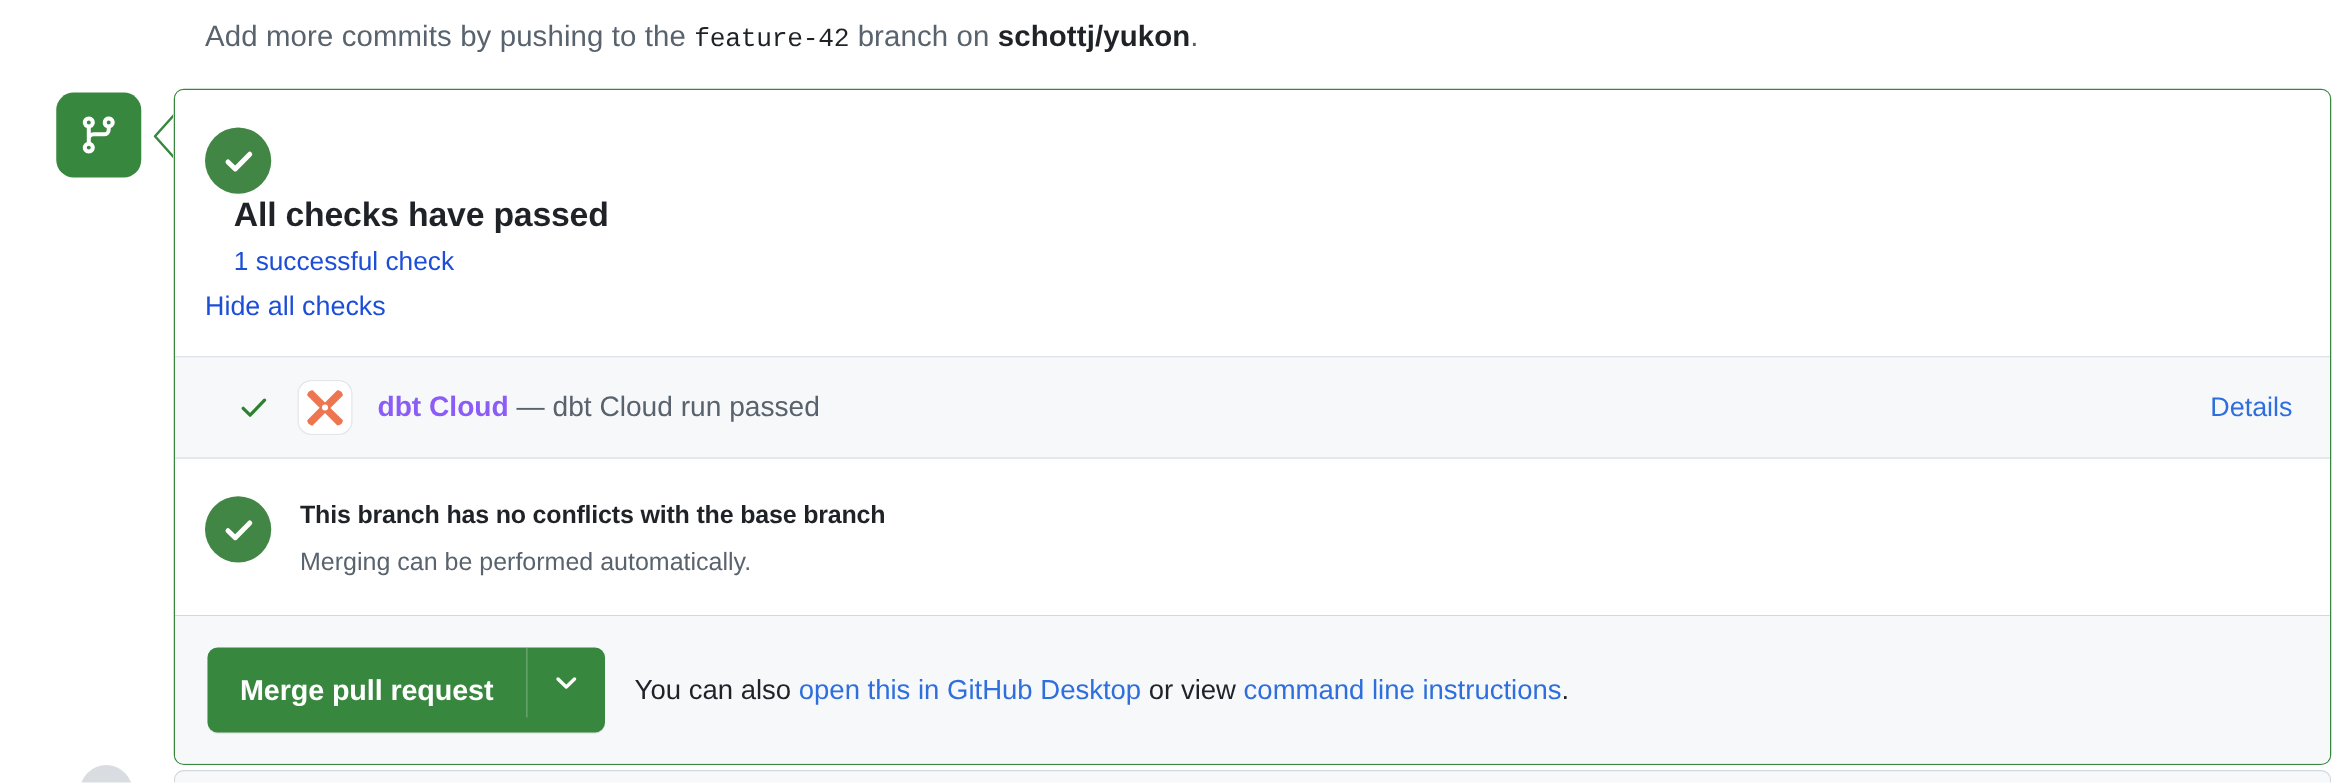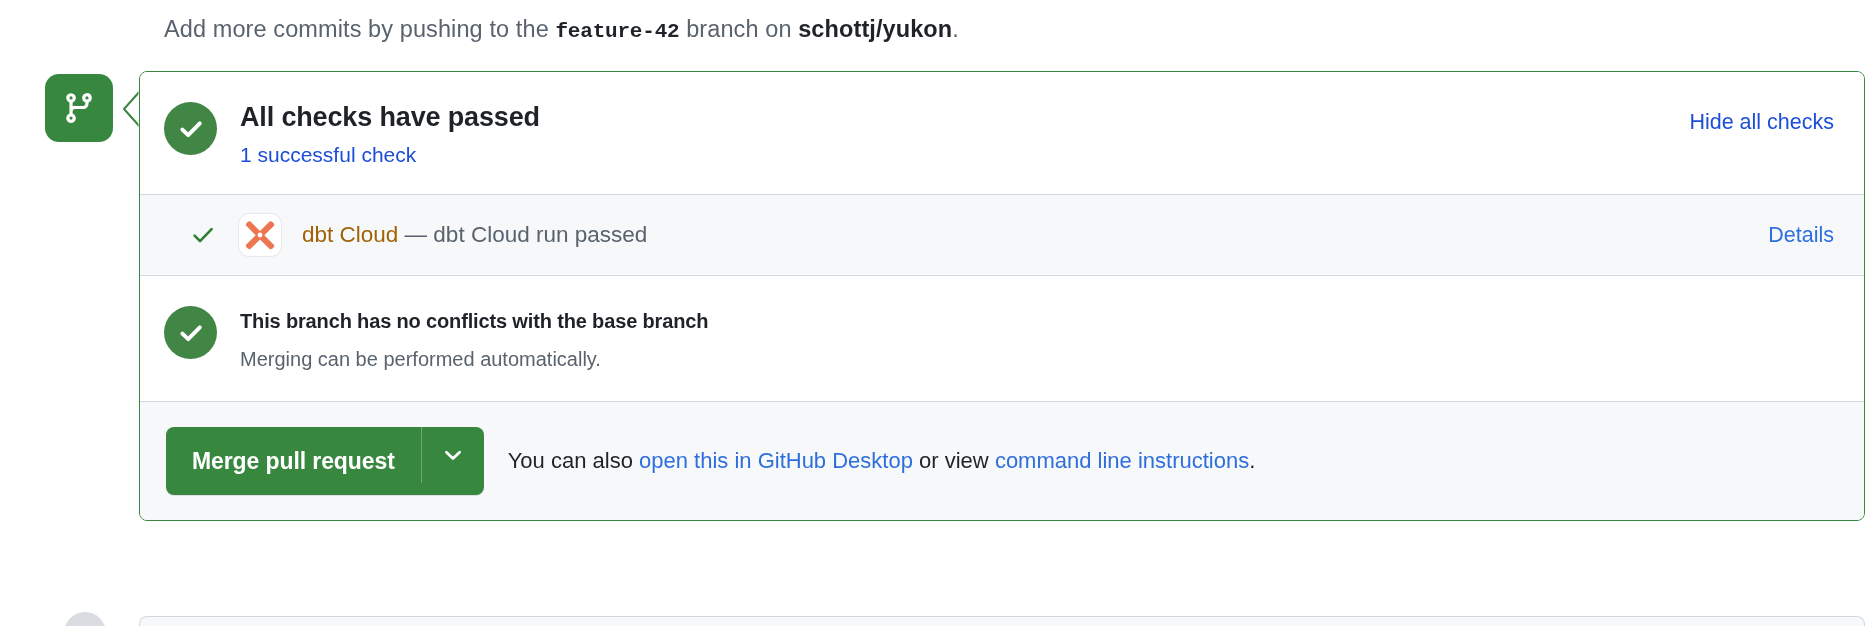--- a/index.html
+++ b/index.html
@@ -28,21 +28,21 @@
     left: 164px;
     top: 13px;
     font-size: 23.5px;
     line-height: 32px;
     color: #59636e;
     white-space: nowrap;
     letter-spacing: 0.1px;
   }
   .push-line .mono {
     font-family: "Liberation Mono", "DejaVu Sans Mono", monospace;
-    font-weight: 700;
+    font-weight: 400;
     font-size: 21px;
     color: #1f2328;
     letter-spacing: -0.2px;
   }
   .push-line .repo {
     font-weight: 700;
     color: #1f2328;
   }
   .push-line .dot {
     color: #59636e;
@@ -91,20 +91,21 @@
     position: relative;
   }
 
   
   .checks-header {
     display: flex;
     align-items: flex-start;
     padding: 28px 30px 26px 24px;
     background: #ffffff;
     border-bottom: 1px solid #d1d9e0;
+    flex-direction: column;
   }
   .status-circle {
     flex: 0 0 auto;
     width: 53px;
     height: 53px;
     border-radius: 50%;
     background: #428646;
     display: flex;
     align-items: center;
     justify-content: center;
@@ -174,22 +175,22 @@
   }
   .dbt-logo svg { display: block; }
 
   .check-label {
     margin-left: 20px;
     font-size: 22.5px;
     line-height: 30px;
     white-space: nowrap;
   }
   .check-label .name {
-    font-weight: 400;
-    color: #a16207;
+    font-weight: 700;
+    color: #8b5cf6;
   }
   .check-label .desc {
     color: #59636e;
   }
   .check-spacer { flex: 1 1 auto; }
   .details-link {
     flex: 0 0 auto;
     font-size: 21.5px;
     line-height: 28px;
     color: #2f6fdd;

